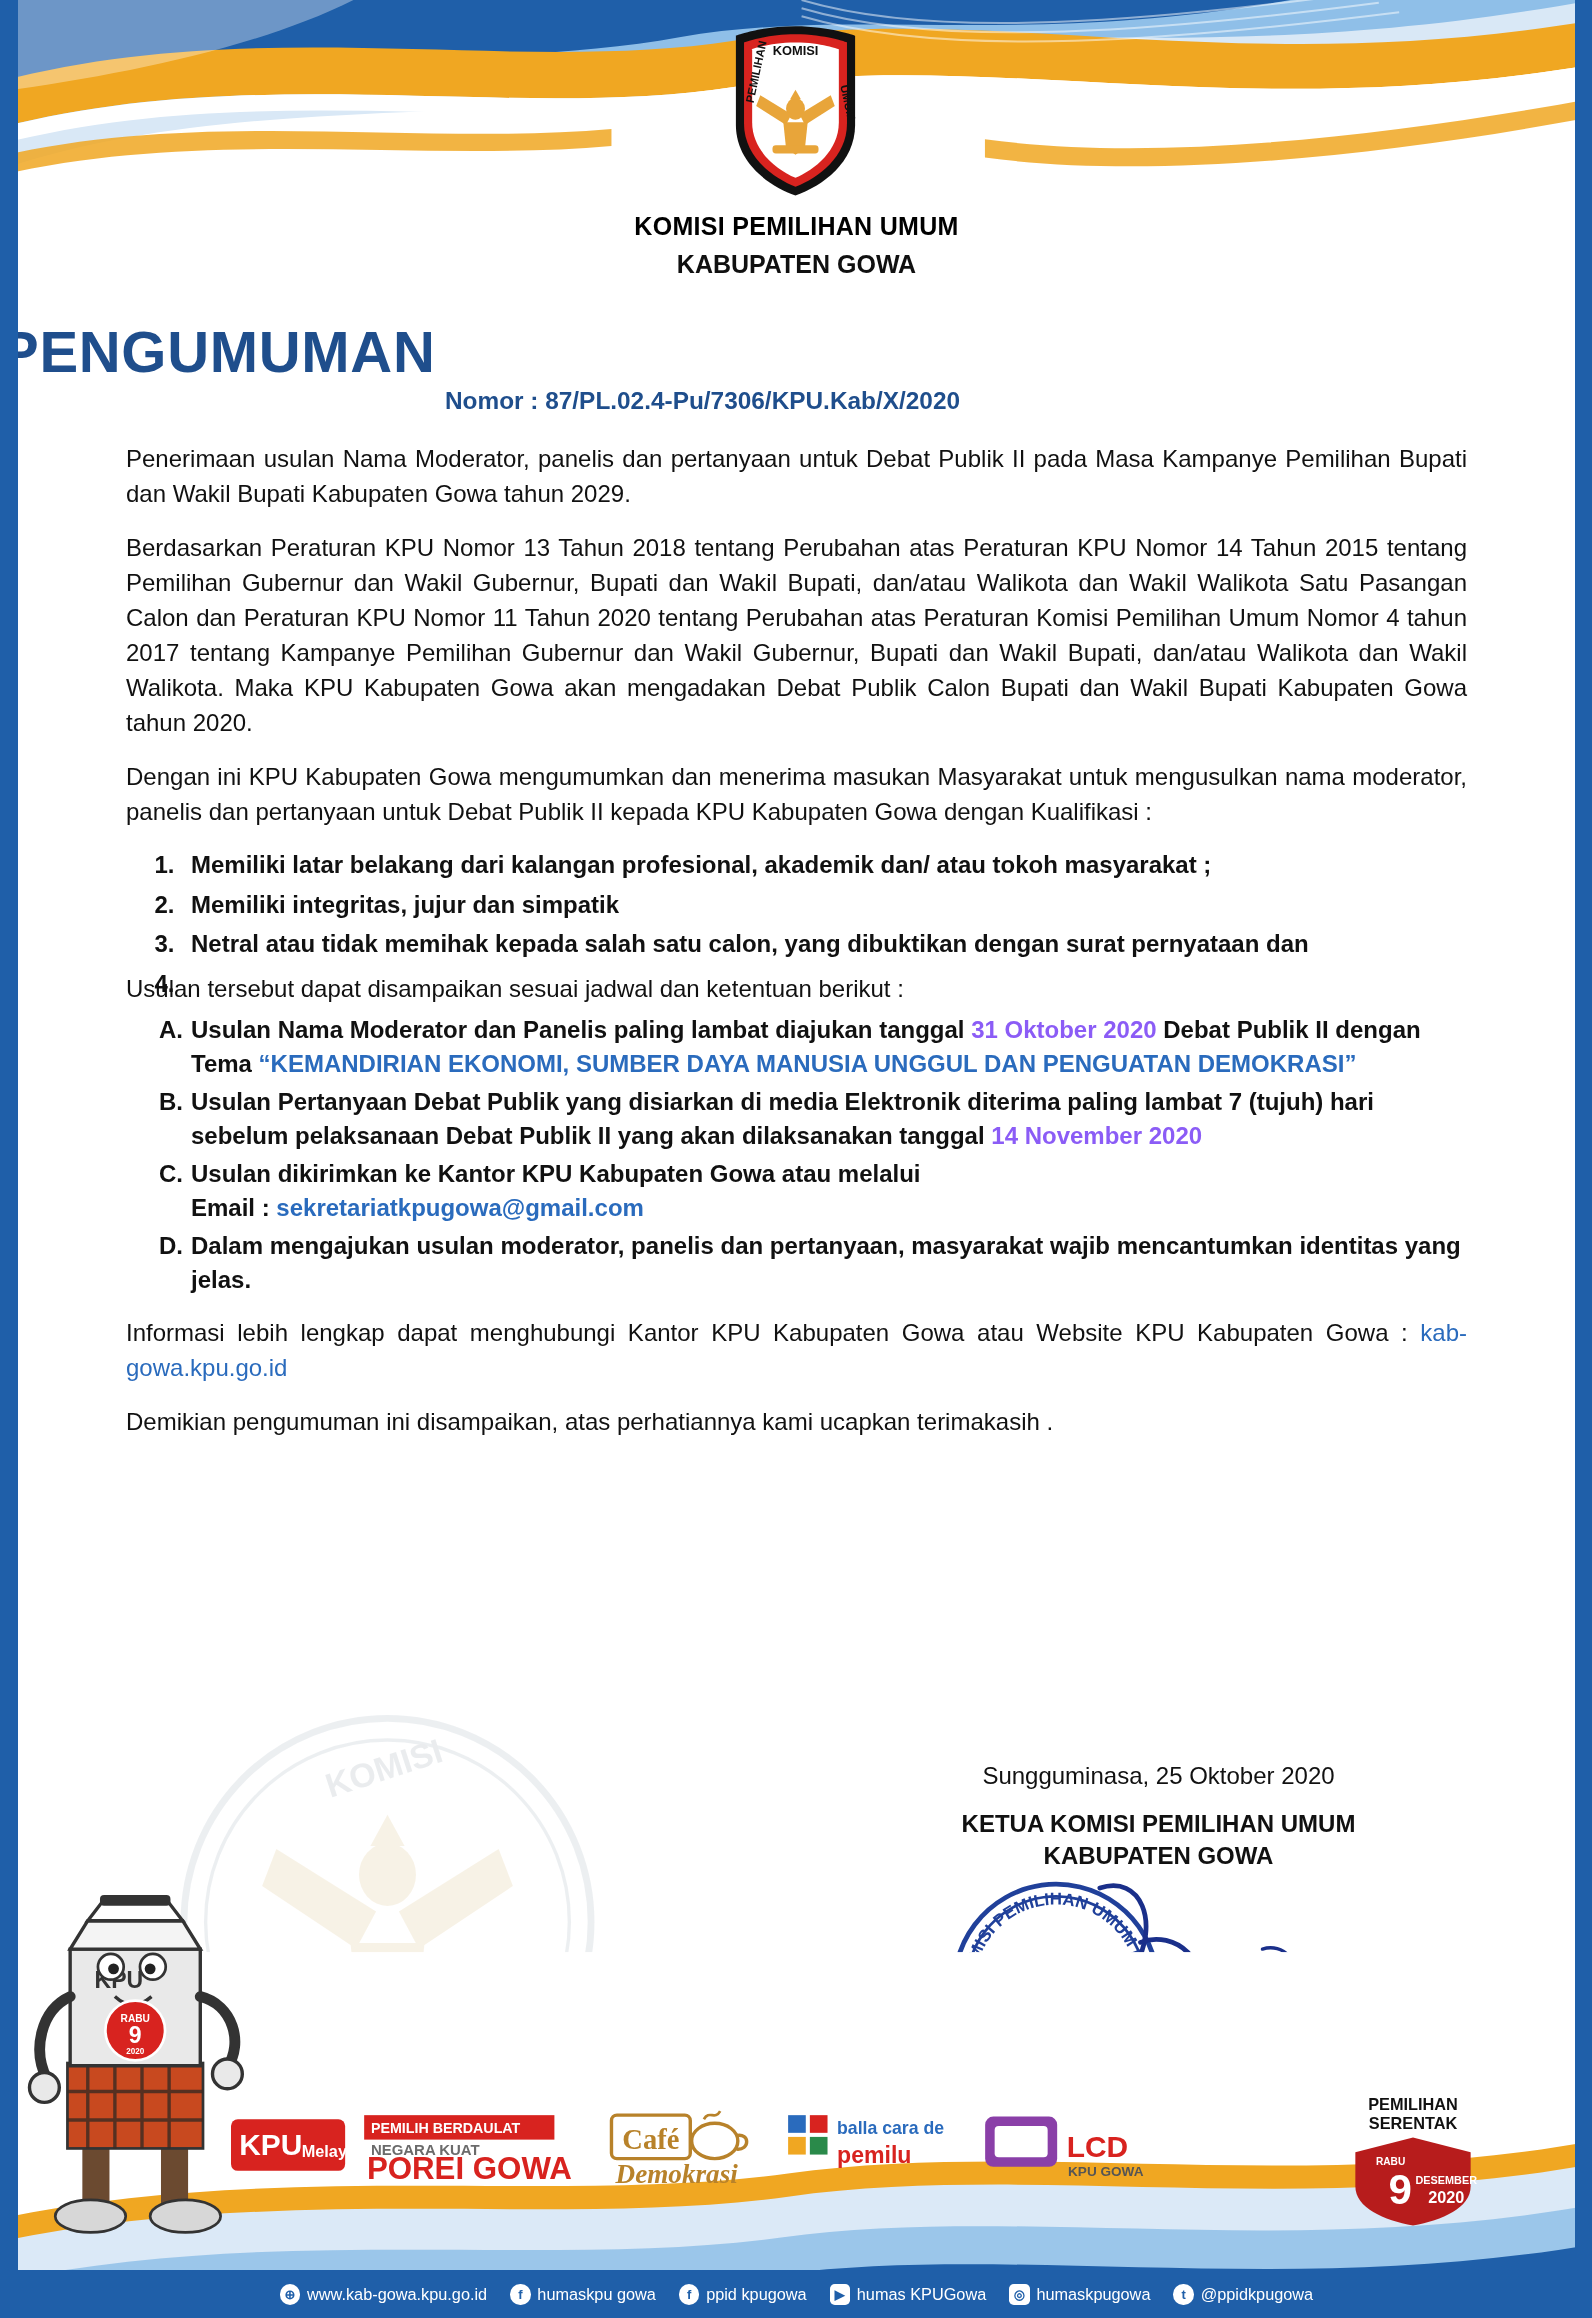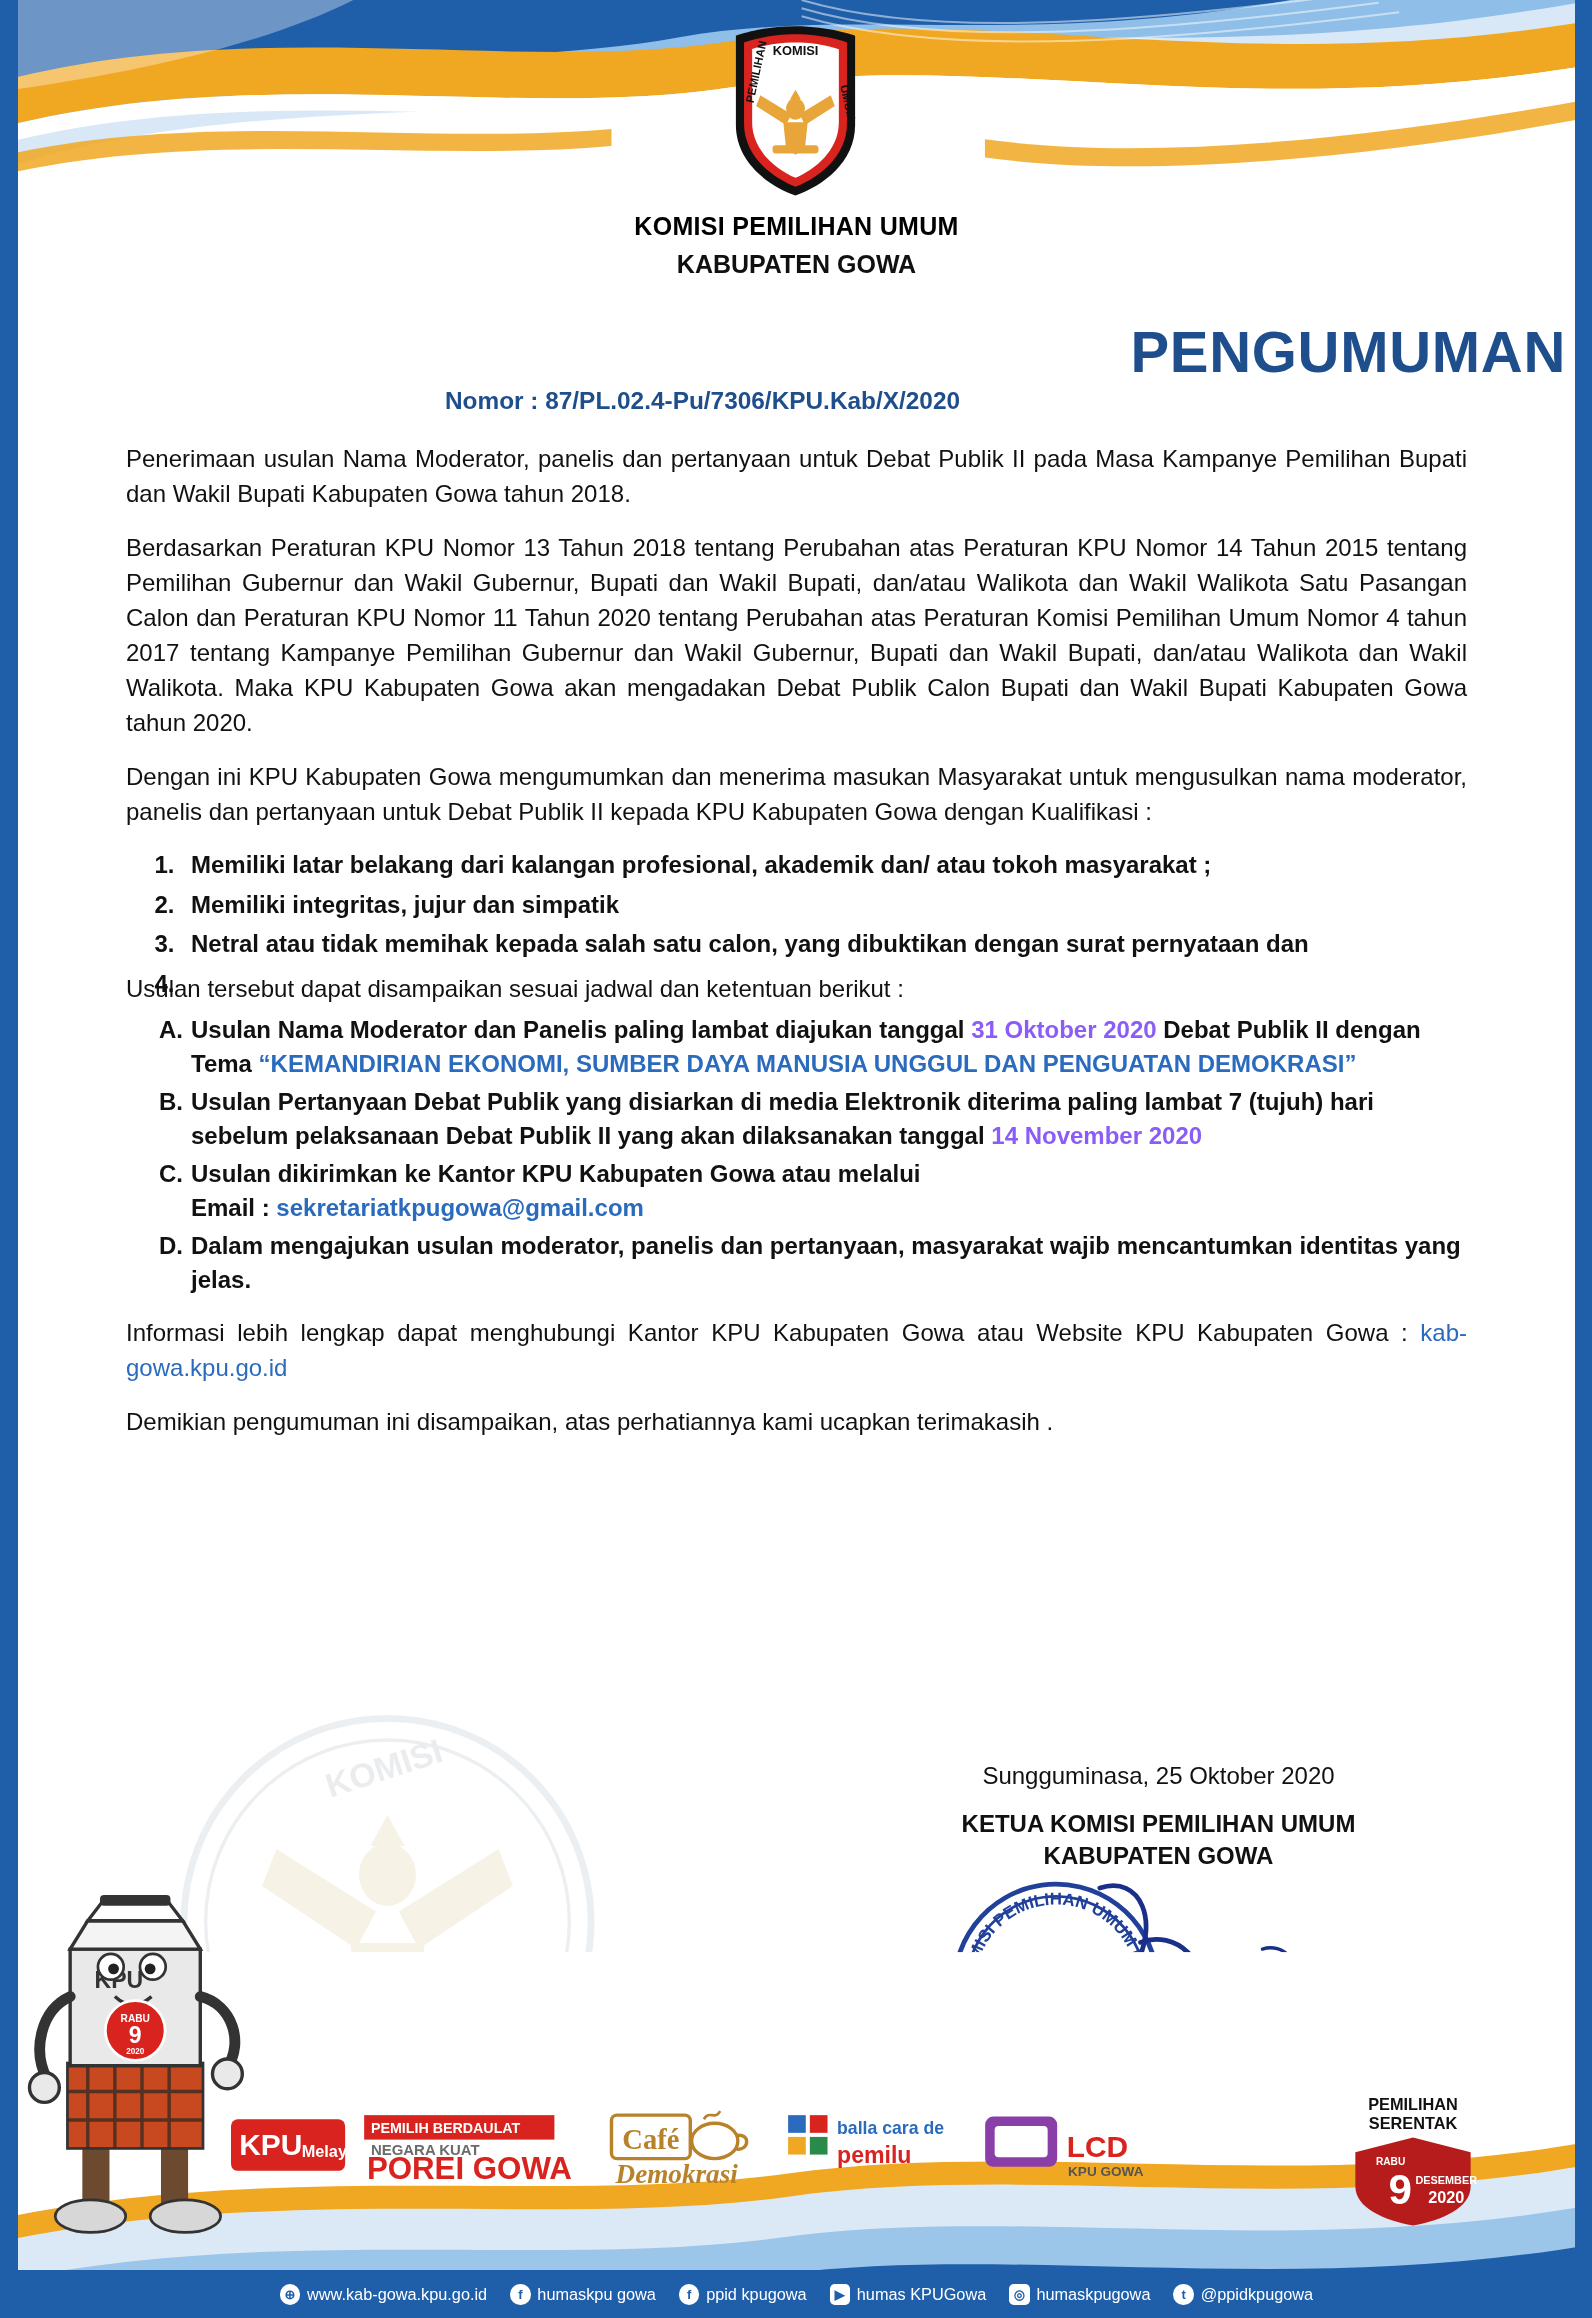--- a/index.html
+++ b/index.html
@@ -52,21 +52,21 @@
     position: absolute; left: 0; top: 212px; width: 1593px;
     text-align: center; font-size: 25px; font-weight: bold; color: #000000;
     letter-spacing: 0.3px;
   }
   .org-sub {
     position: absolute; left: 0; top: 250px; width: 1593px;
     text-align: center; font-size: 25px; font-weight: bold; color: #101010;
   }
   .doc-title {
     position: absolute; left: 0; top: 318px; width: 1566px;
-    text-align: right; font-size: 58px; font-weight: bold;
+    text-align: left; font-size: 58px; font-weight: bold;
     color: #1f4e8c; letter-spacing: 0.7px;
   }
   .doc-number {
     position: absolute; left: 0; top: 387px; width: 1405px;
     text-align: center; font-size: 24.4px; font-weight: bold; color: #1f4e8c;
   }
 
   
   .content {
     position: absolute; left: 126px; top: 441px; width: 1341px;
@@ -217,21 +217,21 @@
         <path d="M-26,10 L26,10 L20,66 L0,80 L-20,66 Z"></path>
         <rect x="-50" y="60" width="100" height="16" rx="7"></rect>
       </g>
       <text x="320" y="120" font-size="50" font-weight="bold" fill="#8e9ba6" text-anchor="middle" font-family="Liberation Sans, sans-serif" transform="rotate(-18 320 120)">KOMISI</text>
       <text x="300" y="600" font-size="56" font-weight="bold" fill="#8e9ba6" text-anchor="middle" font-family="Liberation Sans, sans-serif" transform="rotate(-20 300 600)">HAN UMUM</text>
     </svg>
   </div>
 
   <div class="content">
 
-    <div class="para">Penerimaan usulan Nama Moderator, panelis dan pertanyaan untuk Debat Publik II pada Masa Kampanye Pemilihan Bupati dan Wakil Bupati Kabupaten Gowa tahun 2018.</div>
+    <div class="para">Penerimaan usulan Nama Moderator, panelis dan pertanyaan untuk Debat Publik II pada Masa Kampanye Pemilihan Bupati dan Wakil Bupati Kabupaten Gowa tahun 2029.</div>
     <div class="para">Berdasarkan Peraturan KPU Nomor 13 Tahun 2018 tentang Perubahan atas Peraturan KPU Nomor 14 Tahun 2015 tentang Pemilihan Gubernur dan Wakil Gubernur, Bupati dan Wakil Bupati, dan/atau Walikota dan Wakil Walikota Satu Pasangan Calon dan Peraturan KPU Nomor 11 Tahun 2020 tentang Perubahan atas Peraturan Komisi Pemilihan Umum Nomor 4 tahun 2017 tentang Kampanye Pemilihan Gubernur dan Wakil Gubernur, Bupati dan Wakil  Bupati, dan/atau Walikota dan Wakil Walikota. Maka KPU Kabupaten Gowa akan mengadakan Debat Publik Calon Bupati dan Wakil Bupati Kabupaten Gowa tahun 2020.</div>
     <div class="para">Dengan ini KPU Kabupaten Gowa mengumumkan dan menerima masukan Masyarakat untuk mengusulkan nama moderator, panelis dan pertanyaan untuk Debat Publik II kepada KPU Kabupaten Gowa dengan Kualifikasi :</div>
 
     <ol class="qual">
       <li>
         <span class="num">1.</span>
         <span>Memiliki latar belakang dari kalangan profesional, akademik dan/ atau tokoh masyarakat ;</span>
       </li>
       <li>
         <span class="num">2.</span>

